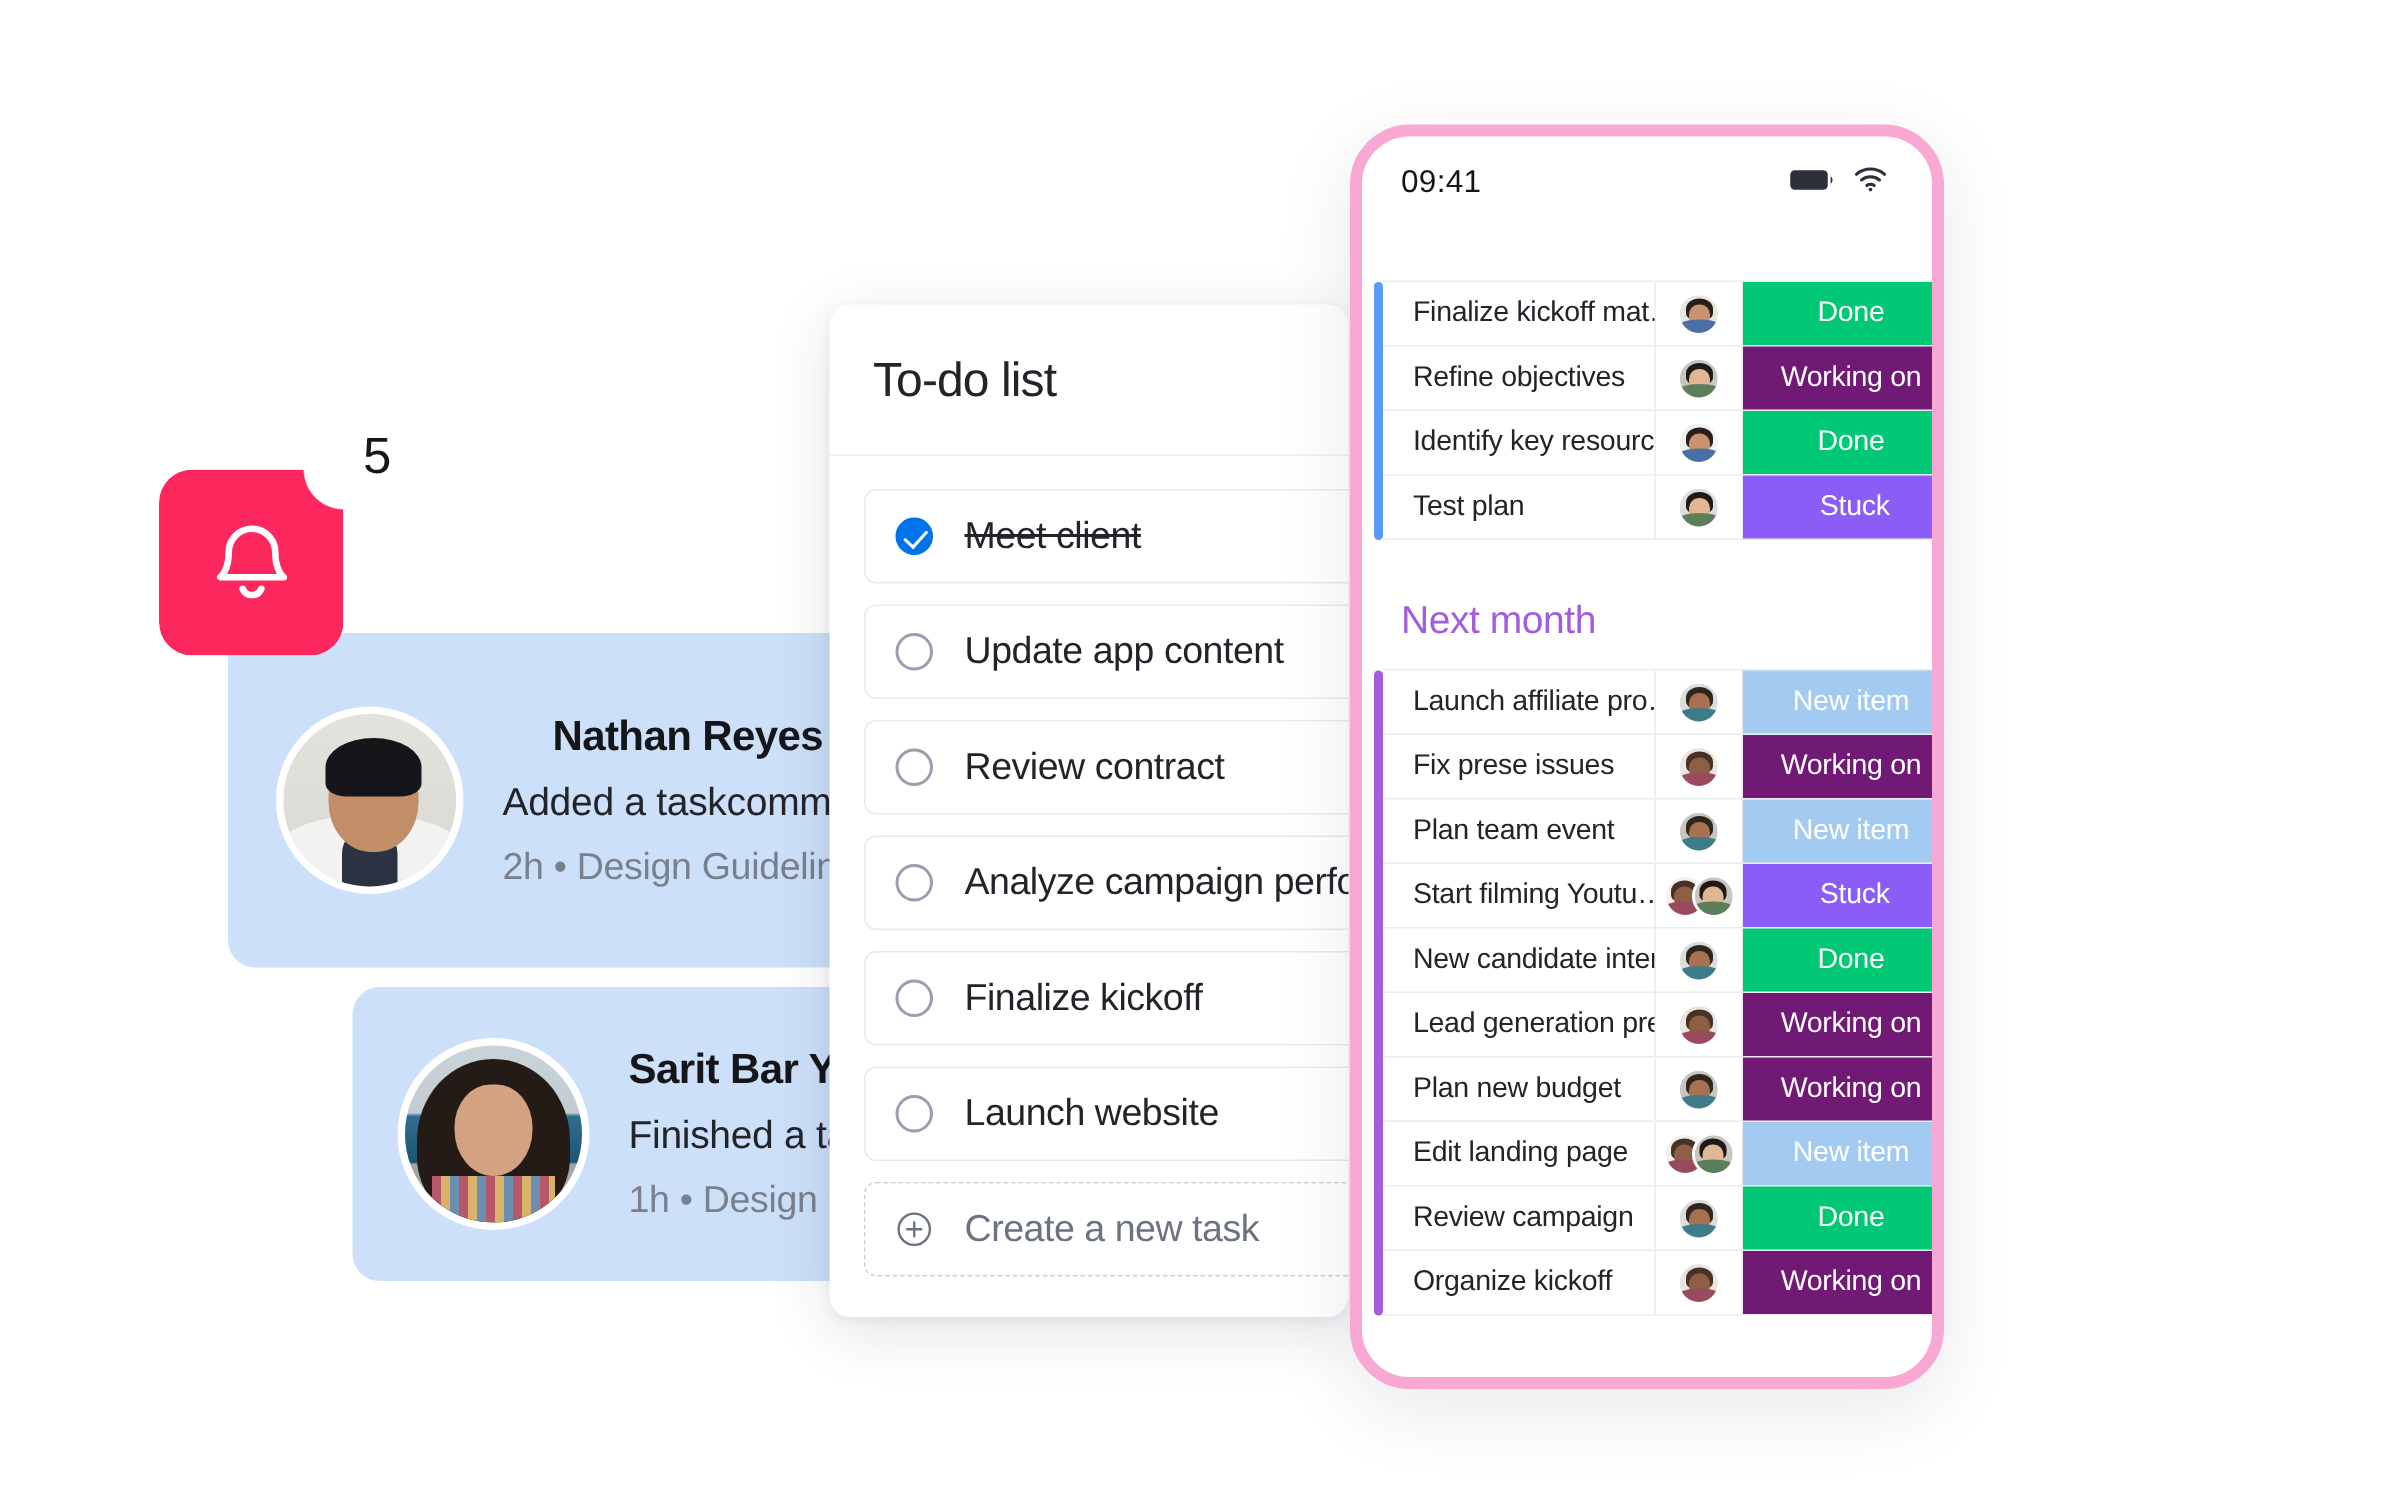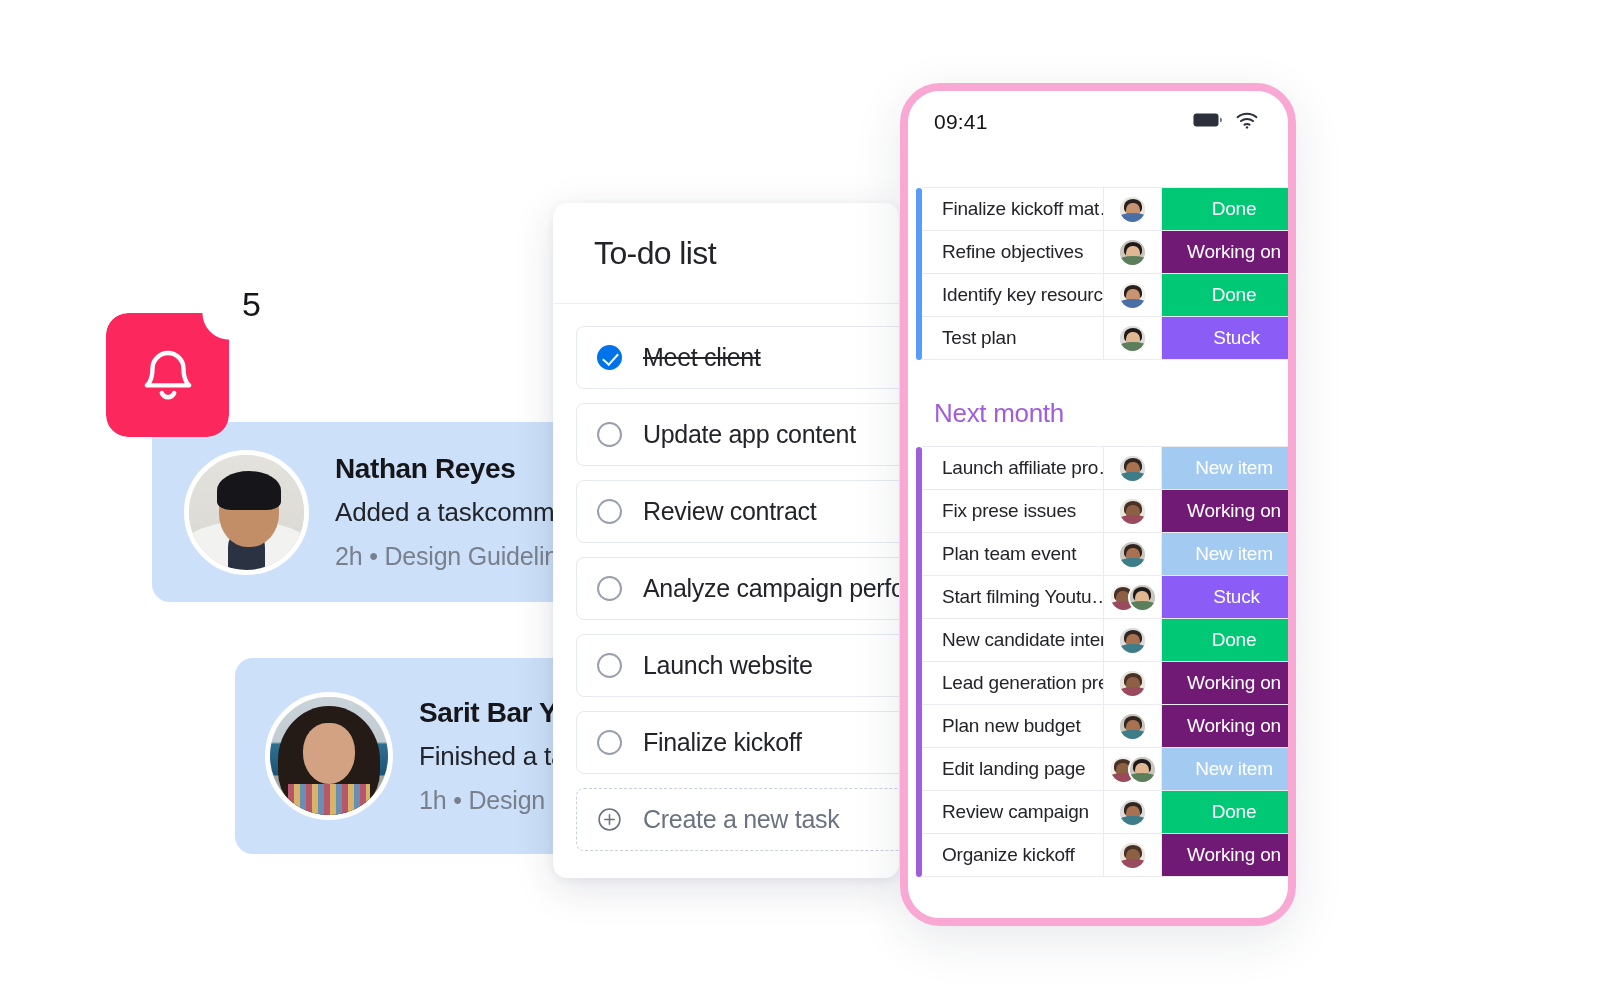--- a/index.html
+++ b/index.html
@@ -13,21 +13,21 @@
 
   
   .notif-card {
     position:absolute;
     background:#cce0f9;
     border-radius:18px;
     display:flex;
     align-items:center;
     overflow:hidden;
   }
-  #notif-card-1 { left:152px; top:422px; width:430px; height:180px; }
+  #notif-card-1 { left:152px; top:422px; width:430px; height:223px;text-align:center; }
   #notif-card-2 { left:235px; top:658px; width:350px; height:196px; }
 
   .notif-avatar {
     flex:0 0 auto;
     border-radius:50%;
     border:5px solid #ffffff;
     overflow:hidden;
     position:relative;
     background:#dfe0e2;
   }
@@ -100,21 +100,21 @@
   #todo-card {
     position:absolute; left:553px; top:203px; width:346px; height:675px;
     background:#ffffff;
     border-radius:14px;
     box-shadow:0 10px 40px rgba(30,40,70,.13), 0 2px 8px rgba(30,40,70,.06);
     overflow:hidden;
   }
   #todo-header {
     height:101px;
     display:flex; align-items:center;
-    padding-left:41px;
+    padding-left:29px;
     border-bottom:1px solid #eceef2;
   }
   #todo-title {
     font-size:32px; color:#23242a; letter-spacing:-0.6px; white-space:nowrap;
   }
   #todo-body { padding:22px 0 0 23px; }
   .todo-item {
     height:63px; width:340px;
     border:1px solid #e6e9ef;
     border-radius:8px;
@@ -305,25 +305,25 @@
       <div class="todo-item">
         <span class="todo-check"></span>
         <span class="todo-label">Review contract</span>
       </div>
       <div class="todo-item">
         <span class="todo-check"></span>
         <span class="todo-label">Analyze campaign performance</span>
       </div>
       <div class="todo-item">
         <span class="todo-check"></span>
-        <span class="todo-label">Launch website</span>
+        <span class="todo-label">Finalize kickoff</span>
       </div>
       <div class="todo-item">
         <span class="todo-check"></span>
-        <span class="todo-label">Finalize kickoff</span>
+        <span class="todo-label">Launch website</span>
       </div>
       <div id="todo-create">
         <span id="todo-create-icon">
           <svg width="25" height="25" viewBox="0 0 24 24" fill="none" stroke="#6b7280" stroke-width="1.5" stroke-linecap="round">
             <circle cx="12" cy="12" r="10"></circle>
             <path d="M12 7.5v9M7.5 12h9"></path>
           </svg>
         </span>
         <span id="todo-create-label">Create a new task</span>
       </div>

